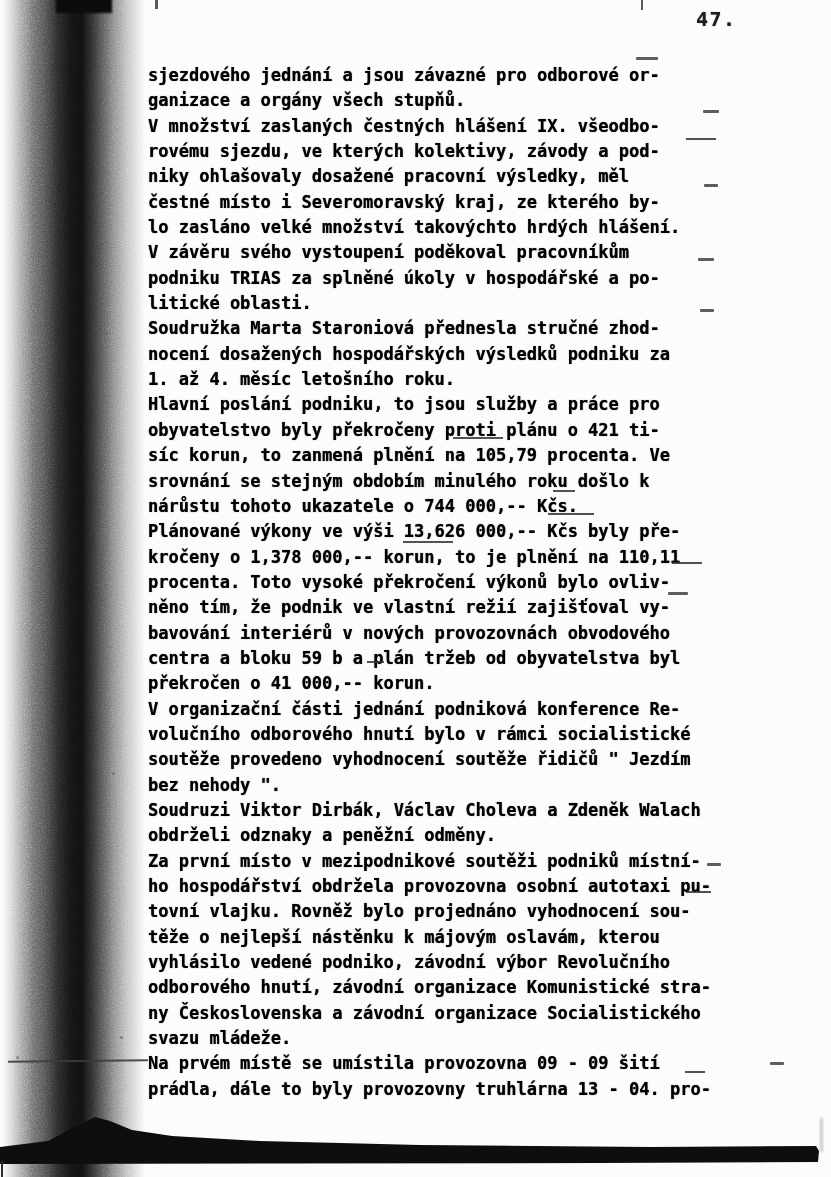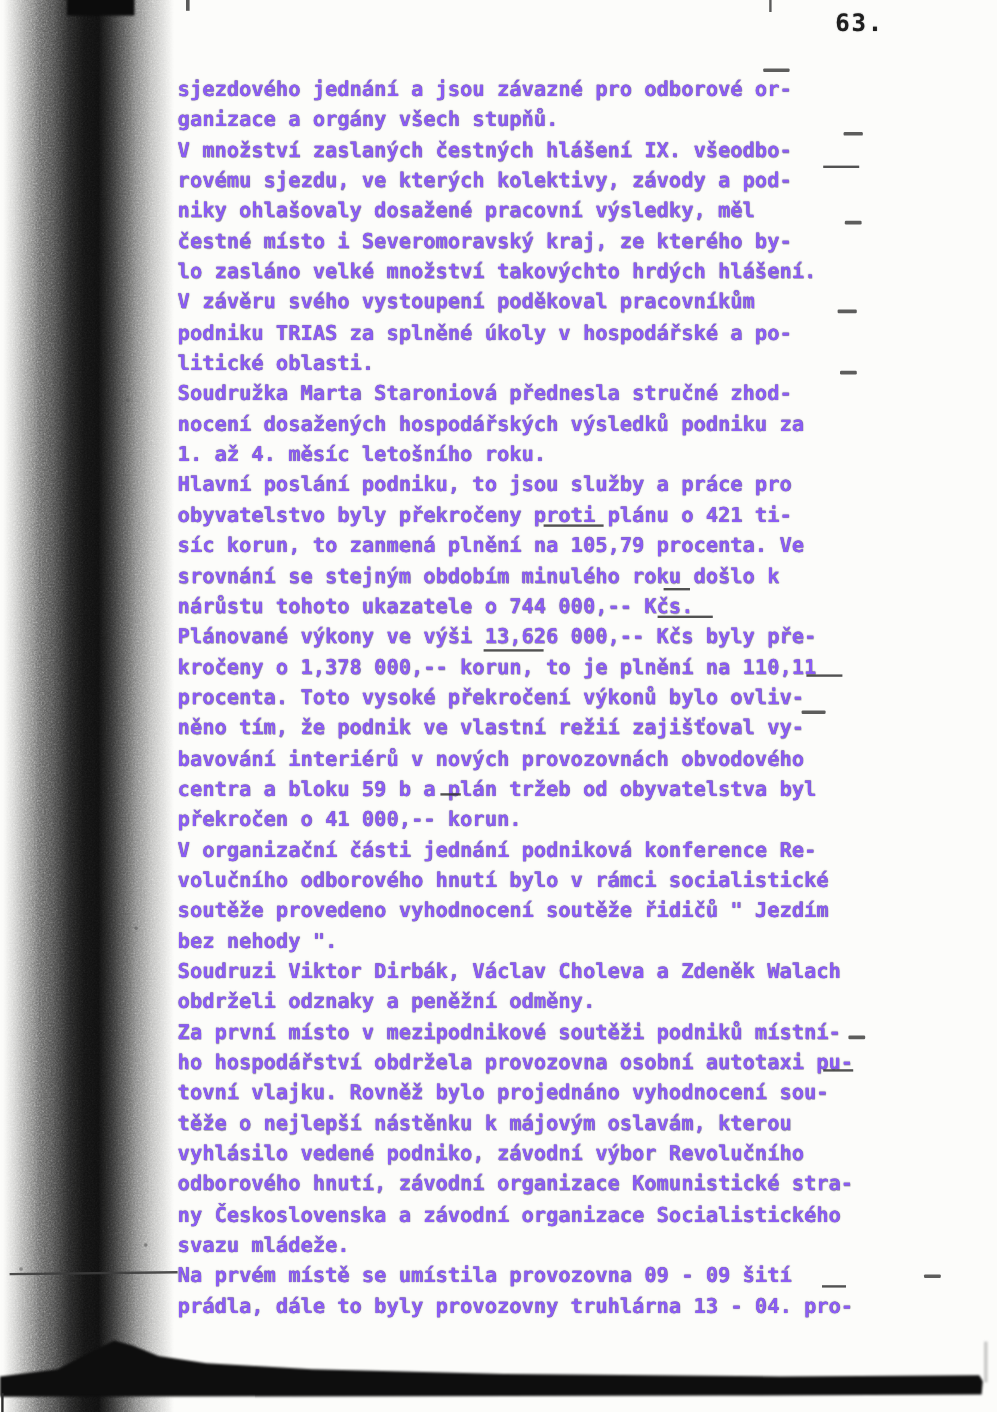--- a/index.html
+++ b/index.html
@@ -36,21 +36,21 @@
   .cap{position:absolute;left:56px;top:-2px;width:56px;height:15px;background:#0c0c0c;filter:blur(1px);}
   .tick{position:absolute;background:#5a5a5a;}
   .page-number{
     position:absolute;left:696px;top:7px;
     font-size:20px;font-weight:700;color:#1e1e1e;letter-spacing:1.5px;
     text-shadow:0 0 1px rgba(0,0,0,.55);
   }
   .body-text{
     position:absolute;left:148px;top:63px;width:683px;
     font-size:17px;line-height:25.35px;font-weight:700;
-    color:#8b5cf6;white-space:pre;
+    color:#000000;white-space:pre;
     text-shadow:0 0 1px rgba(25,25,25,.72), .4px .3px 0 rgba(45,45,45,.28);
   }
   .line{height:25.35px;}
   .mk{position:absolute;background:#343434;}
   .mk-dash{height:3px;border-radius:1px;opacity:.8;}
   .mk-line{height:2px;opacity:.85;}
   .speck{position:absolute;width:3px;height:3px;border-radius:50%;background:#555;opacity:.55;}
   .pen-line{
     position:absolute;left:8px;top:1060px;width:140px;height:2px;
     background:#3c3c3c;transform:rotate(-0.6deg);opacity:.9;
@@ -70,21 +70,21 @@
       <feTurbulence type="fractalNoise" baseFrequency="0.7" numOctaves="2" seed="7"></feTurbulence>
       <feColorMatrix type="matrix" values="0 0 0 0 0  0 0 0 0 0  0 0 0 0 0  0.55 0.55 0.55 0 0"></feColorMatrix>
     </filter>
     <rect width="150" height="1177" filter="url(#gr)"></rect>
   </svg>
   <div class="cap"></div>
 
   <div class="tick" style="left:155px;top:0;width:3px;height:9px;"></div>
   <div class="tick" style="left:641px;top:0;width:2px;height:10px;"></div>
 
-  <div class="page-number">63.</div>
+  <div class="page-number">47.</div>
 
   <div class="body-text"><div class="line">sjezdového jednání a jsou závazné pro odborové or-</div><div class="line">ganizace a orgány všech stupňů.</div><div class="line">V množství zaslaných čestných hlášení IX. všeodbo-</div><div class="line">rovému sjezdu, ve kterých kolektivy, závody a pod-</div><div class="line">niky ohlašovaly dosažené pracovní výsledky, měl</div><div class="line">čestné místo i Severomoravský kraj, ze kterého by-</div><div class="line">lo zasláno velké množství takovýchto hrdých hlášení.</div><div class="line">V závěru svého vystoupení poděkoval pracovníkům</div><div class="line">podniku TRIAS za splněné úkoly v hospodářské a po-</div><div class="line">litické oblasti.</div><div class="line">Soudružka Marta Staroniová přednesla stručné zhod-</div><div class="line">nocení dosažených hospodářských výsledků podniku za</div><div class="line">1. až 4. měsíc letošního roku.</div><div class="line">Hlavní poslání podniku, to jsou služby a práce pro</div><div class="line">obyvatelstvo byly překročeny proti plánu o 421 ti-</div><div class="line">síc korun, to zanmená plnění na 105,79 procenta. Ve</div><div class="line">srovnání se stejným obdobím minulého roku došlo k</div><div class="line">nárůstu tohoto ukazatele o 744 000,-- Kčs.</div><div class="line">Plánované výkony ve výši 13,626 000,-- Kčs byly pře-</div><div class="line">kročeny o 1,378 000,-- korun, to je plnění na 110,11</div><div class="line">procenta. Toto vysoké překročení výkonů bylo ovliv-</div><div class="line">něno tím, že podnik ve vlastní režií zajišťoval vy-</div><div class="line">bavování interiérů v nových provozovnách obvodového</div><div class="line">centra a bloku 59 b a plán tržeb od obyvatelstva byl</div><div class="line">překročen o 41 000,-- korun.</div><div class="line">V organizační části jednání podniková konference Re-</div><div class="line">volučního odborového hnutí bylo v rámci socialistické</div><div class="line">soutěže provedeno vyhodnocení soutěže řidičů " Jezdím</div><div class="line">bez nehody ".</div><div class="line">Soudruzi Viktor Dirbák, Václav Choleva a Zdeněk Walach</div><div class="line">obdrželi odznaky a peněžní odměny.</div><div class="line">Za první místo v mezipodnikové soutěži podniků místní-</div><div class="line">ho hospodářství obdržela provozovna osobní autotaxi pu-</div><div class="line">tovní vlajku. Rovněž bylo projednáno vyhodnocení sou-</div><div class="line">těže o nejlepší nástěnku k májovým oslavám, kterou</div><div class="line">vyhlásilo vedené podniko, závodní výbor Revolučního</div><div class="line">odborového hnutí, závodní organizace Komunistické stra-</div><div class="line">ny Československa a závodní organizace Socialistického</div><div class="line">svazu mládeže.</div><div class="line">Na prvém místě se umístila provozovna 09 - 09 šití</div><div class="line">prádla, dále to byly provozovny truhlárna 13 - 04. pro-</div></div>
 
   <div class="mk mk-dash" style="left:636px;top:57px;width:22px;"></div>
   <div class="mk mk-line" style="left:686px;top:138px;width:30px;"></div>
   <div class="mk mk-dash" style="left:703px;top:110px;width:16px;"></div>
   <div class="mk mk-dash" style="left:704px;top:184px;width:14px;"></div>
   <div class="mk mk-dash" style="left:698px;top:258px;width:16px;"></div>
   <div class="mk mk-dash" style="left:700px;top:309px;width:14px;"></div>
   <div class="mk mk-line" style="left:453px;top:437px;width:50px;"></div>

